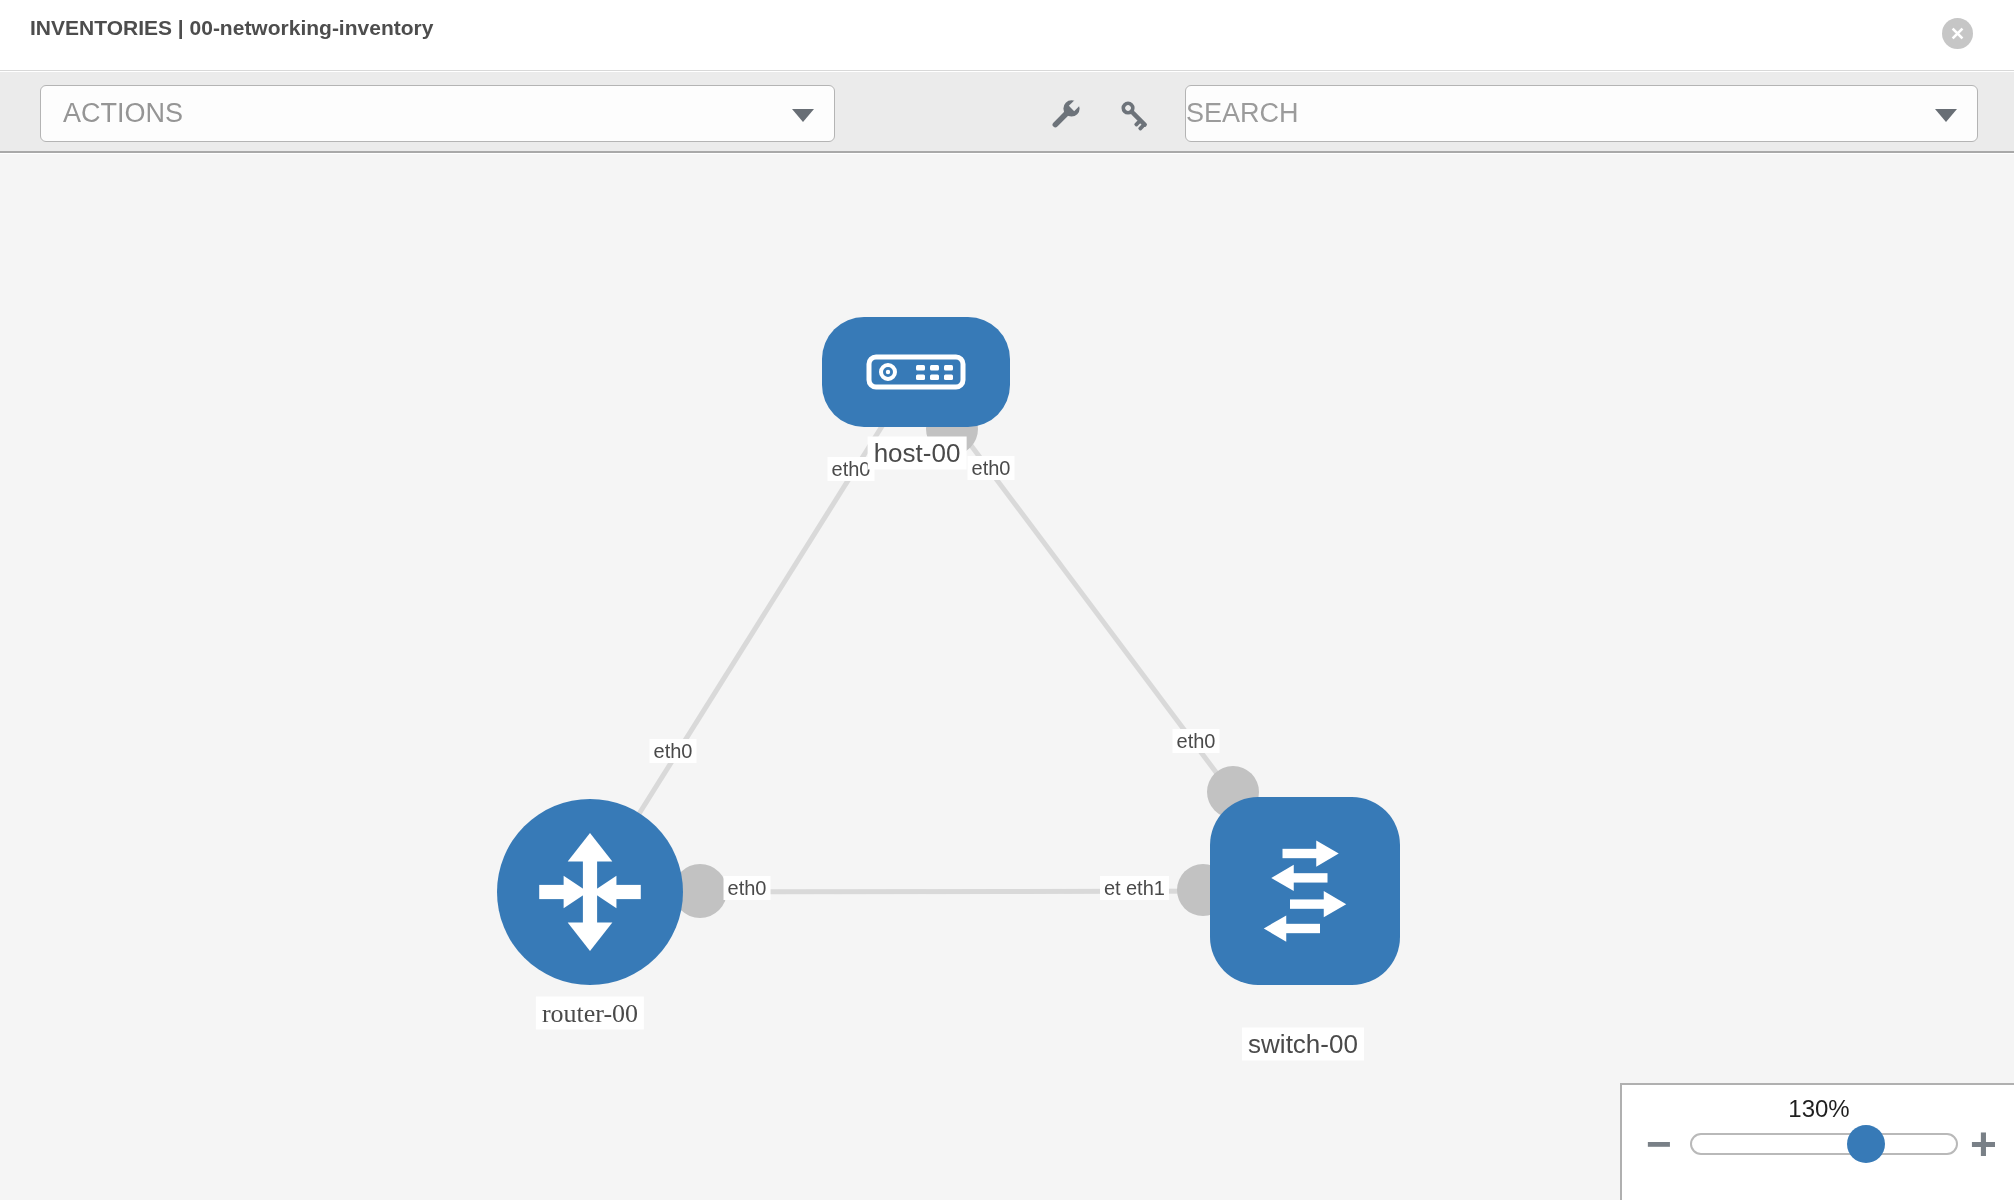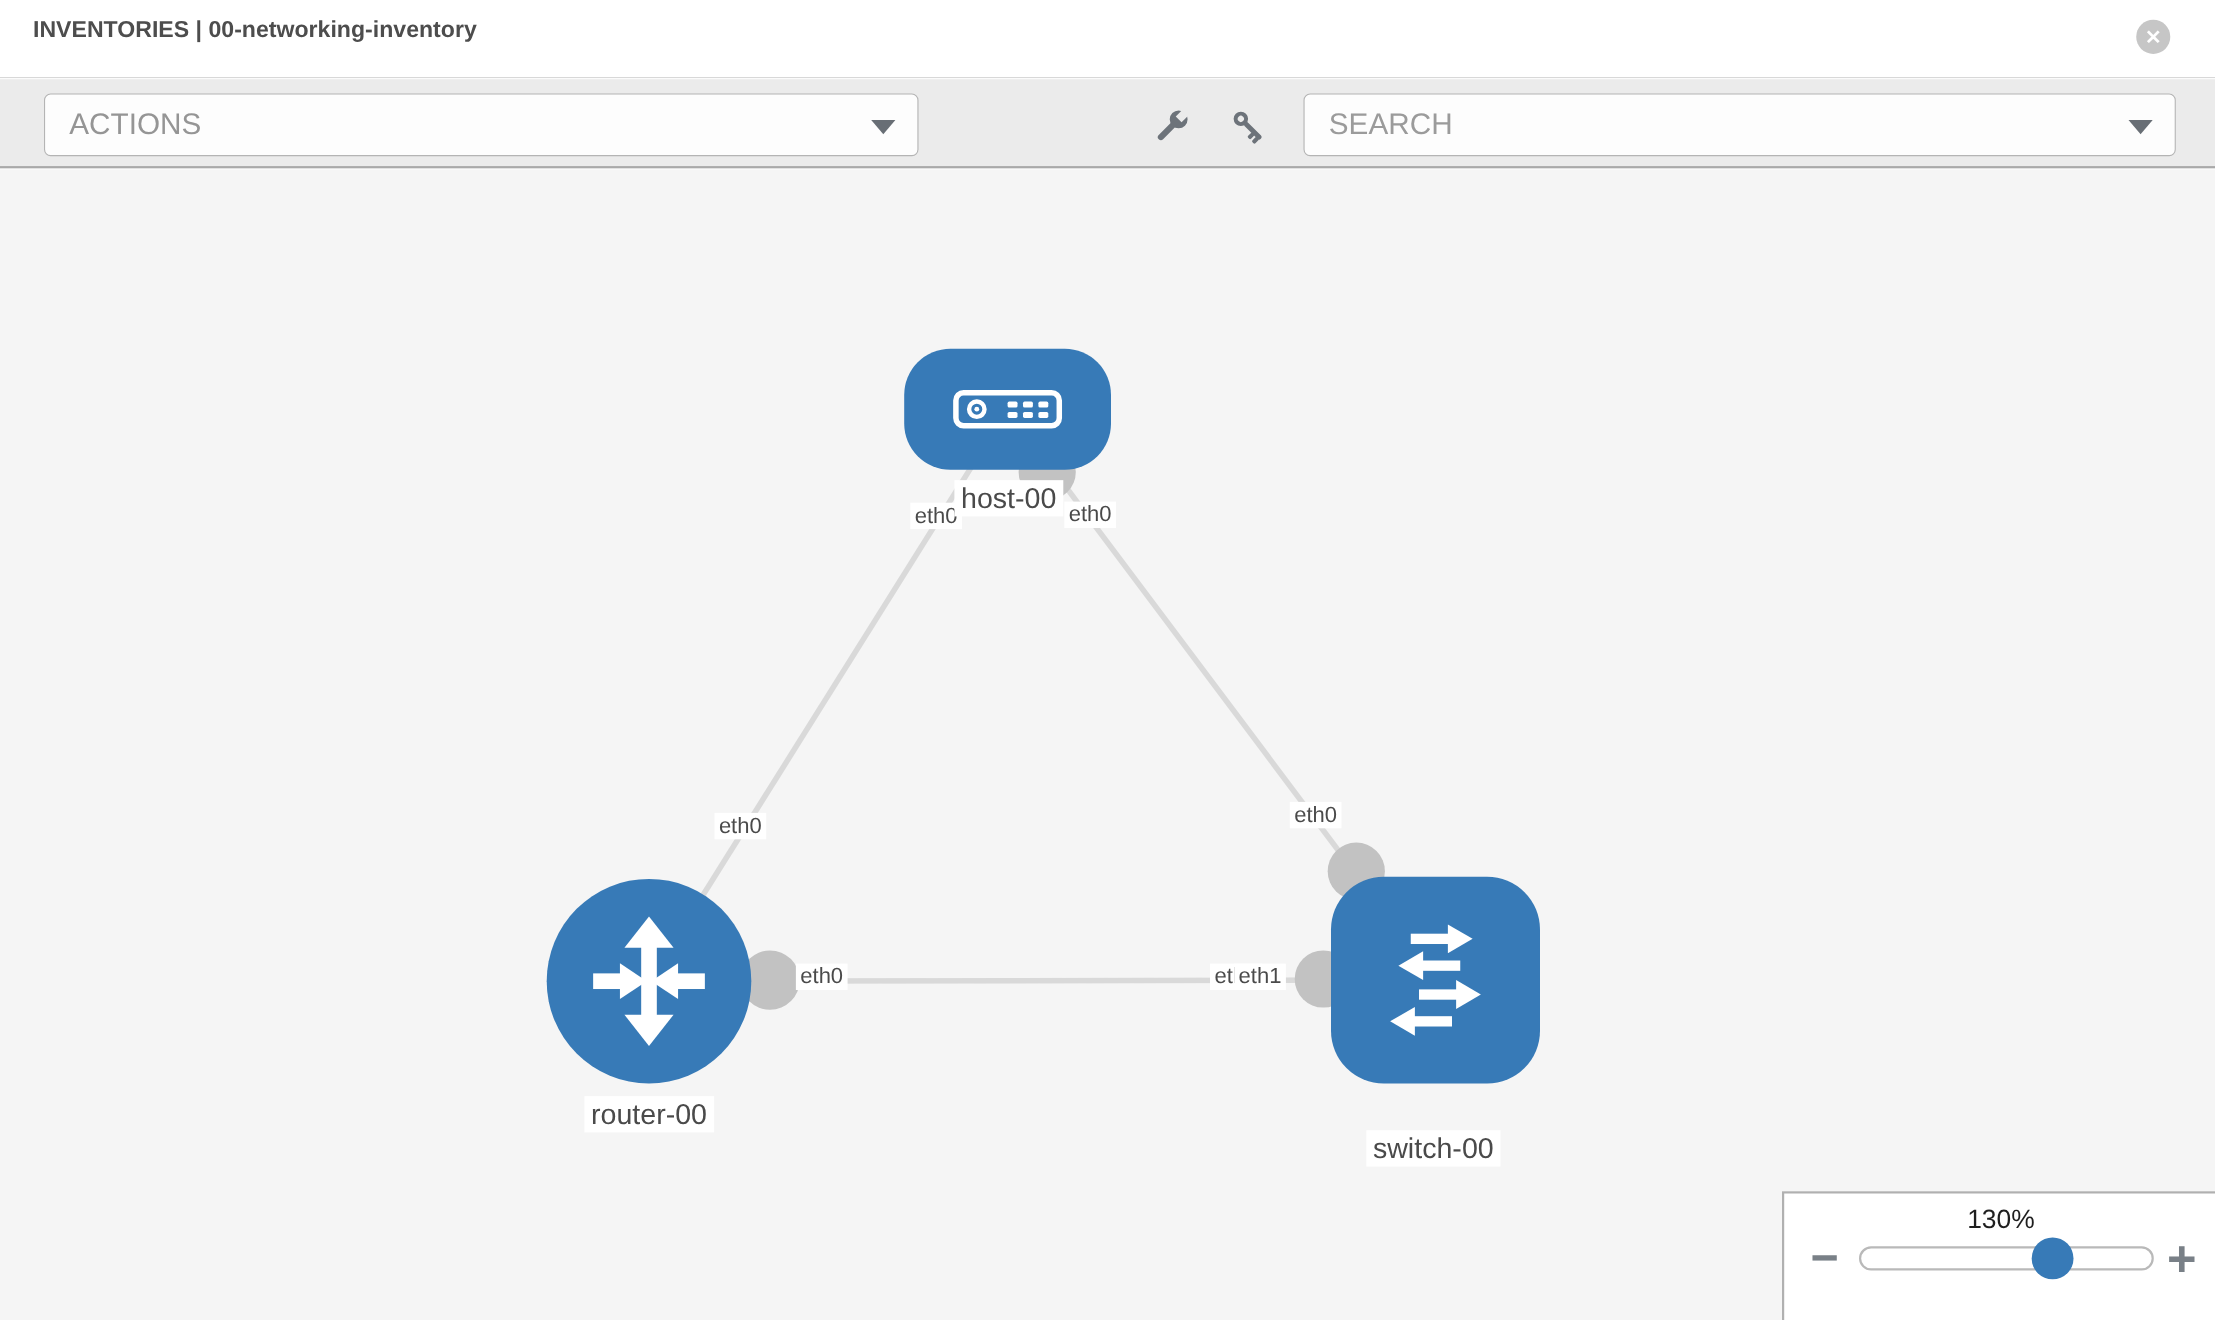--- a/index.html
+++ b/index.html
@@ -39,21 +39,21 @@
     background: #fdfdfd; border: 1px solid #b4b4b4; border-radius: 6px;
     display: flex; align-items: center; cursor: pointer;
   }
   .dropdown.actions { left: 40px; width: 795px; }
   .dropdown.search  { left: 1185px; width: 793px; }
   .dropdown .lbl {
     padding-left: 22px; font-size: 27px; color: #959595; white-space: nowrap;
   }
   .dropdown input {
     flex: 1; height: 100%; border: none; outline: none; background: transparent;
-    padding-left: 22px; font-size: 27px; color: #555;
+    font-size: 27px; color: #555;
     font-family: "Liberation Sans", sans-serif;
   }
   .dropdown input::placeholder { color: #9b9b9b; opacity: 1; }
   .caret {
     position: absolute; right: 20px; top: 23px; width: 0; height: 0;
     border-left: 11px solid transparent; border-right: 11px solid transparent;
     border-top: 13px solid #686e75;
   }
   .tool-btn {
     position: absolute; top: 24px; width: 40px; height: 40px;
@@ -215,21 +215,21 @@
 
     <span class="if-label" style="left:851px; top:315px;">eth0</span>
     <span class="if-label" style="left:991px; top:314px;">eth0</span>
     <span class="if-label" style="left:673px; top:597px;">eth0</span>
     <span class="if-label" style="left:1196px; top:587px;">eth0</span>
     <span class="if-label" style="left:747px; top:734px;">eth0</span>
     <span class="if-label abs-left" style="left:1100px; top:734px;">eth0</span>
     <span class="if-label abs-left front" style="left:1122px; top:734px;">eth1</span>
 
     <span class="node-label" style="left:917px; top:299px;">host-00</span>
-    <span class="node-label" style="left:590px; top:859px;">router-00</span>
+    <span class="node-label" style="left:590px; top:859px;font-family:Liberation Serif, serif;">router-00</span>
     <span class="node-label" style="left:1303px; top:858px;margin-top:32px;">switch-00</span>
 
     <div class="zoom-panel">
       <div class="zoom-value">130%</div>
       <button class="zoom-minus">
         <span>−</span>
       </button>
       <div class="zoom-track">
         <div class="zoom-thumb"></div>
       </div>

